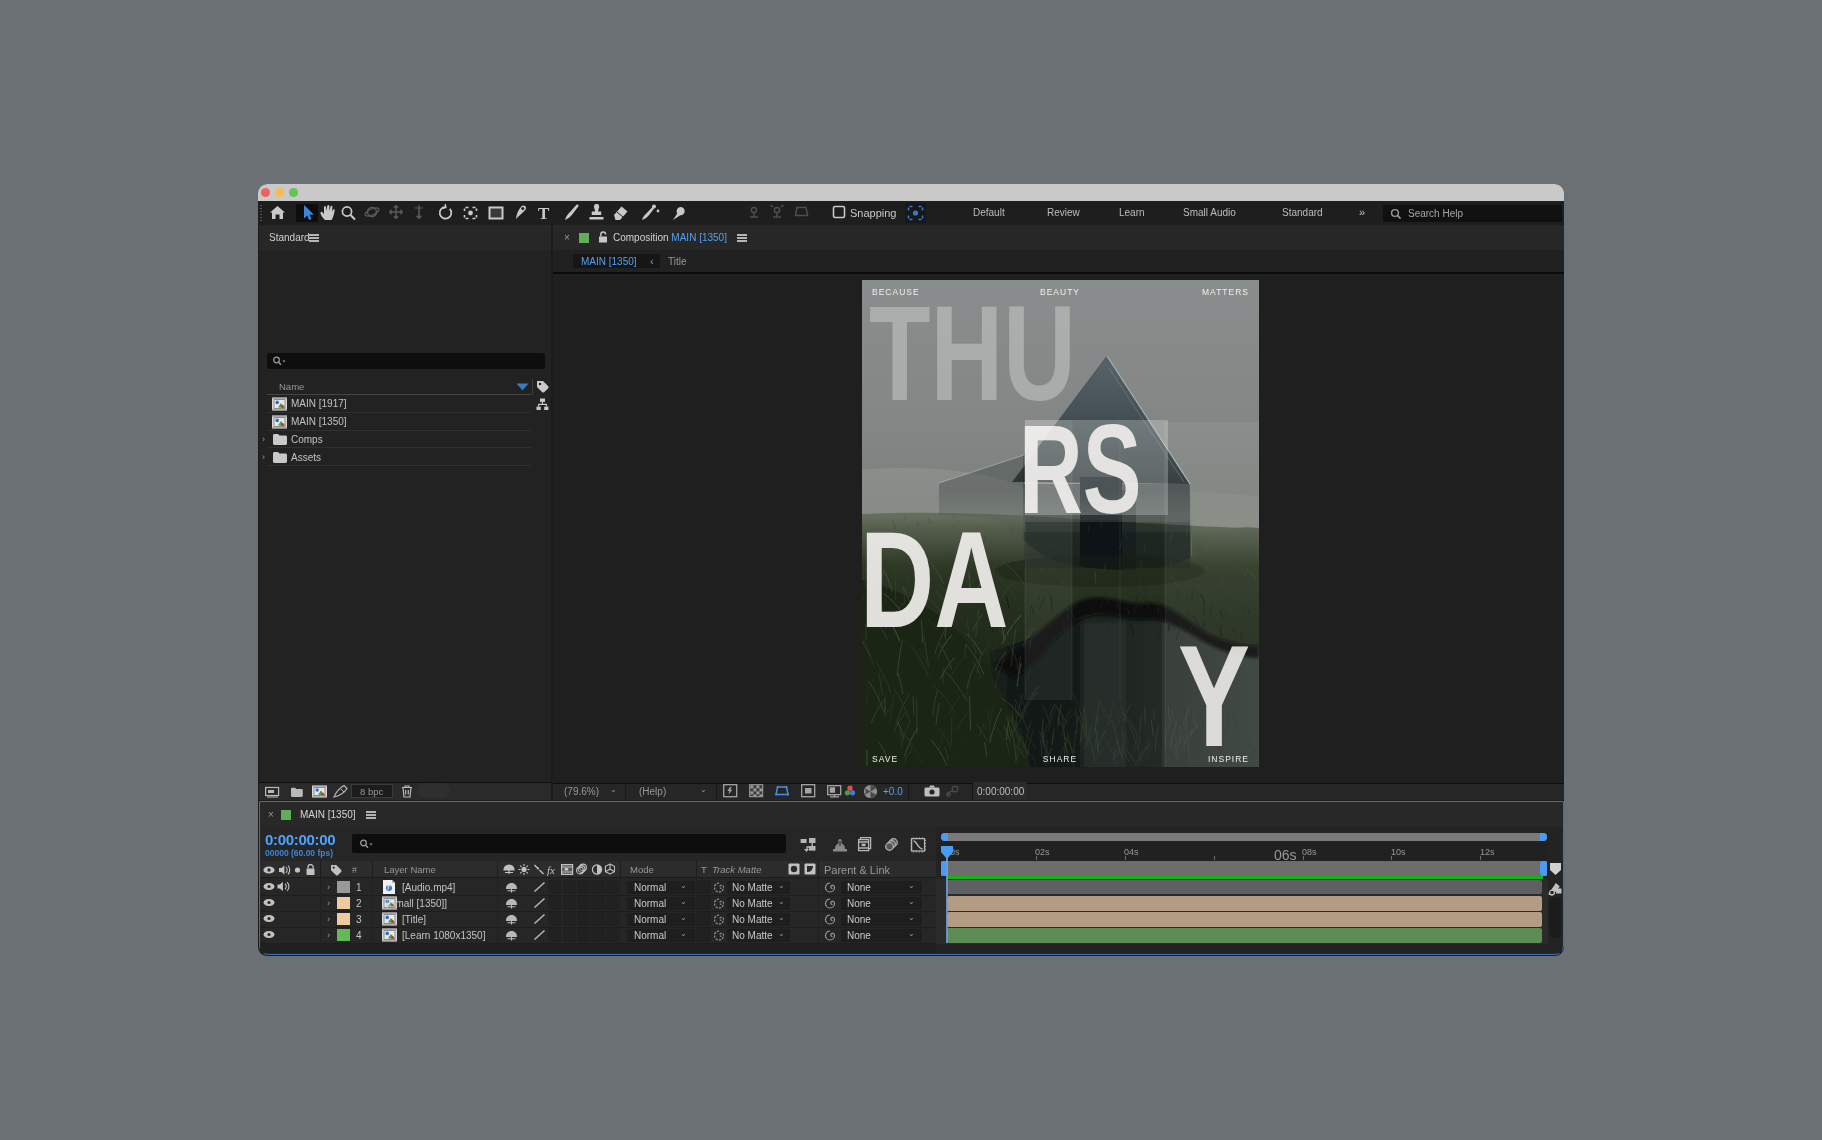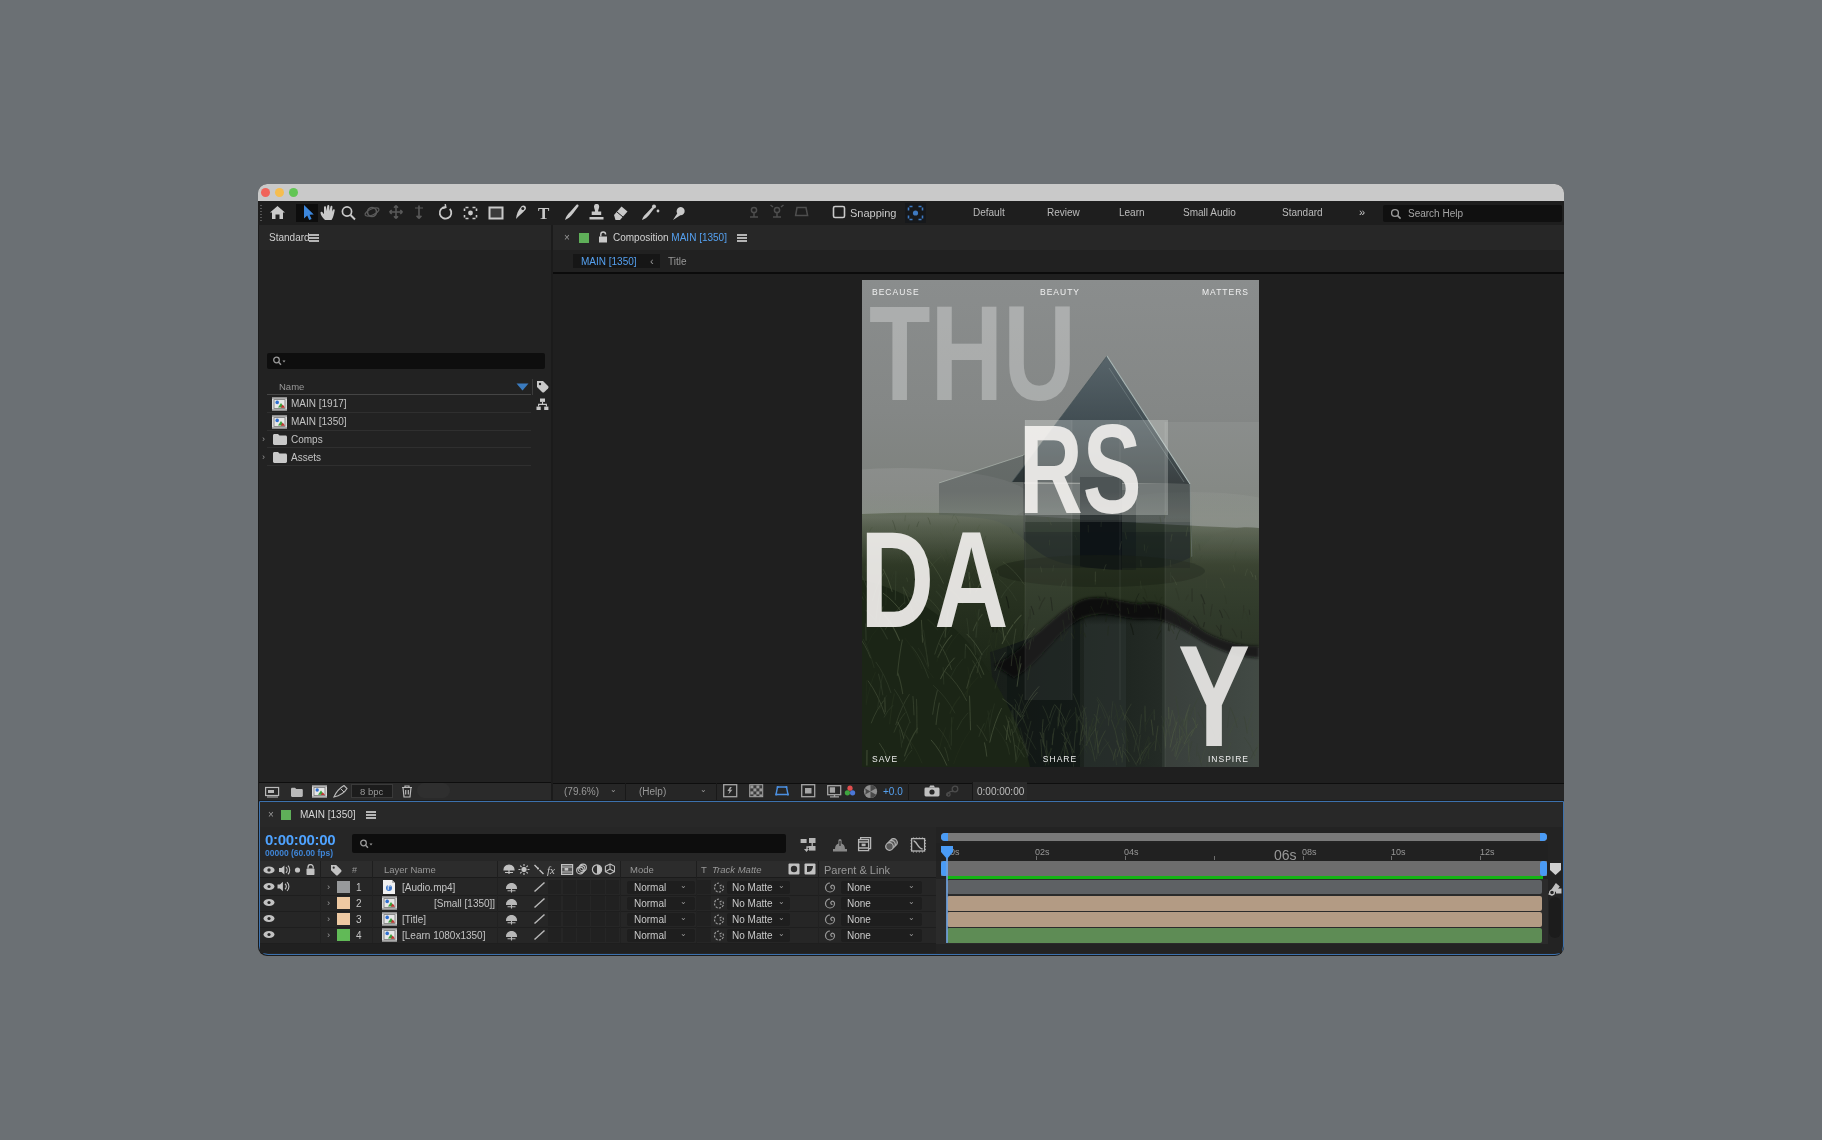--- a/index.html
+++ b/index.html
@@ -1056,21 +1056,21 @@
   <div class="abs t" style="left:356px; top:898px;">2</div>
   <svg class="abs" style="left:382px; top:896px;" width="15" height="14" viewBox="0 0 15 14">
     <rect x="0" y="0" width="15" height="14" fill="#d9d9d9"></rect>
     <rect x="0" y="0" width="15" height="1.6" fill="#8c8c8c"></rect>
           <rect x="0" y="12.4" width="15" height="1.6" fill="#8c8c8c"></rect>
     <rect x="2" y="2.6" width="11" height="8.8" fill="#e8e8e8" stroke="#777" stroke-width="0.8"></rect>
     <circle cx="5.2" cy="5.4" r="1.8" fill="#2f6fd0"></circle>
     <path d="M6 10.5 L9 6 L12 10.5 Z" fill="#3aa03a"></path>
           <path d="M8.6 10.8 L10.8 7.6 L13 10.8 Z" fill="#c03535"></path>
   </svg>
-  <div class="abs t" style="left:386px; top:898px;padding-left:48px;">[Small [1350]]</div>
+  <div class="abs t" style="left:386px; top:898px;">[Small [1350]]</div>
 
   <svg class="abs" style="left:263px; top:914px;" width="12" height="9" viewBox="0 0 12 9">
           <ellipse cx="6" cy="4.5" rx="5.5" ry="3.5" fill="#c2c2c2"></ellipse>
           <circle cx="6" cy="4.5" r="1.6" fill="#262626"></circle>
         </svg>
   <div class="abs dim" style="left:327px; top:913px; font-size:9.5px;">›</div>
   <div class="abs" style="left:337px; top:913px; width:13px; height:12px; background:#eec9a2;"></div>
   <div class="abs t" style="left:356px; top:914px;">3</div>
   <svg class="abs" style="left:382px; top:912px;" width="15" height="14" viewBox="0 0 15 14">
     <rect x="0" y="0" width="15" height="14" fill="#d9d9d9"></rect>

